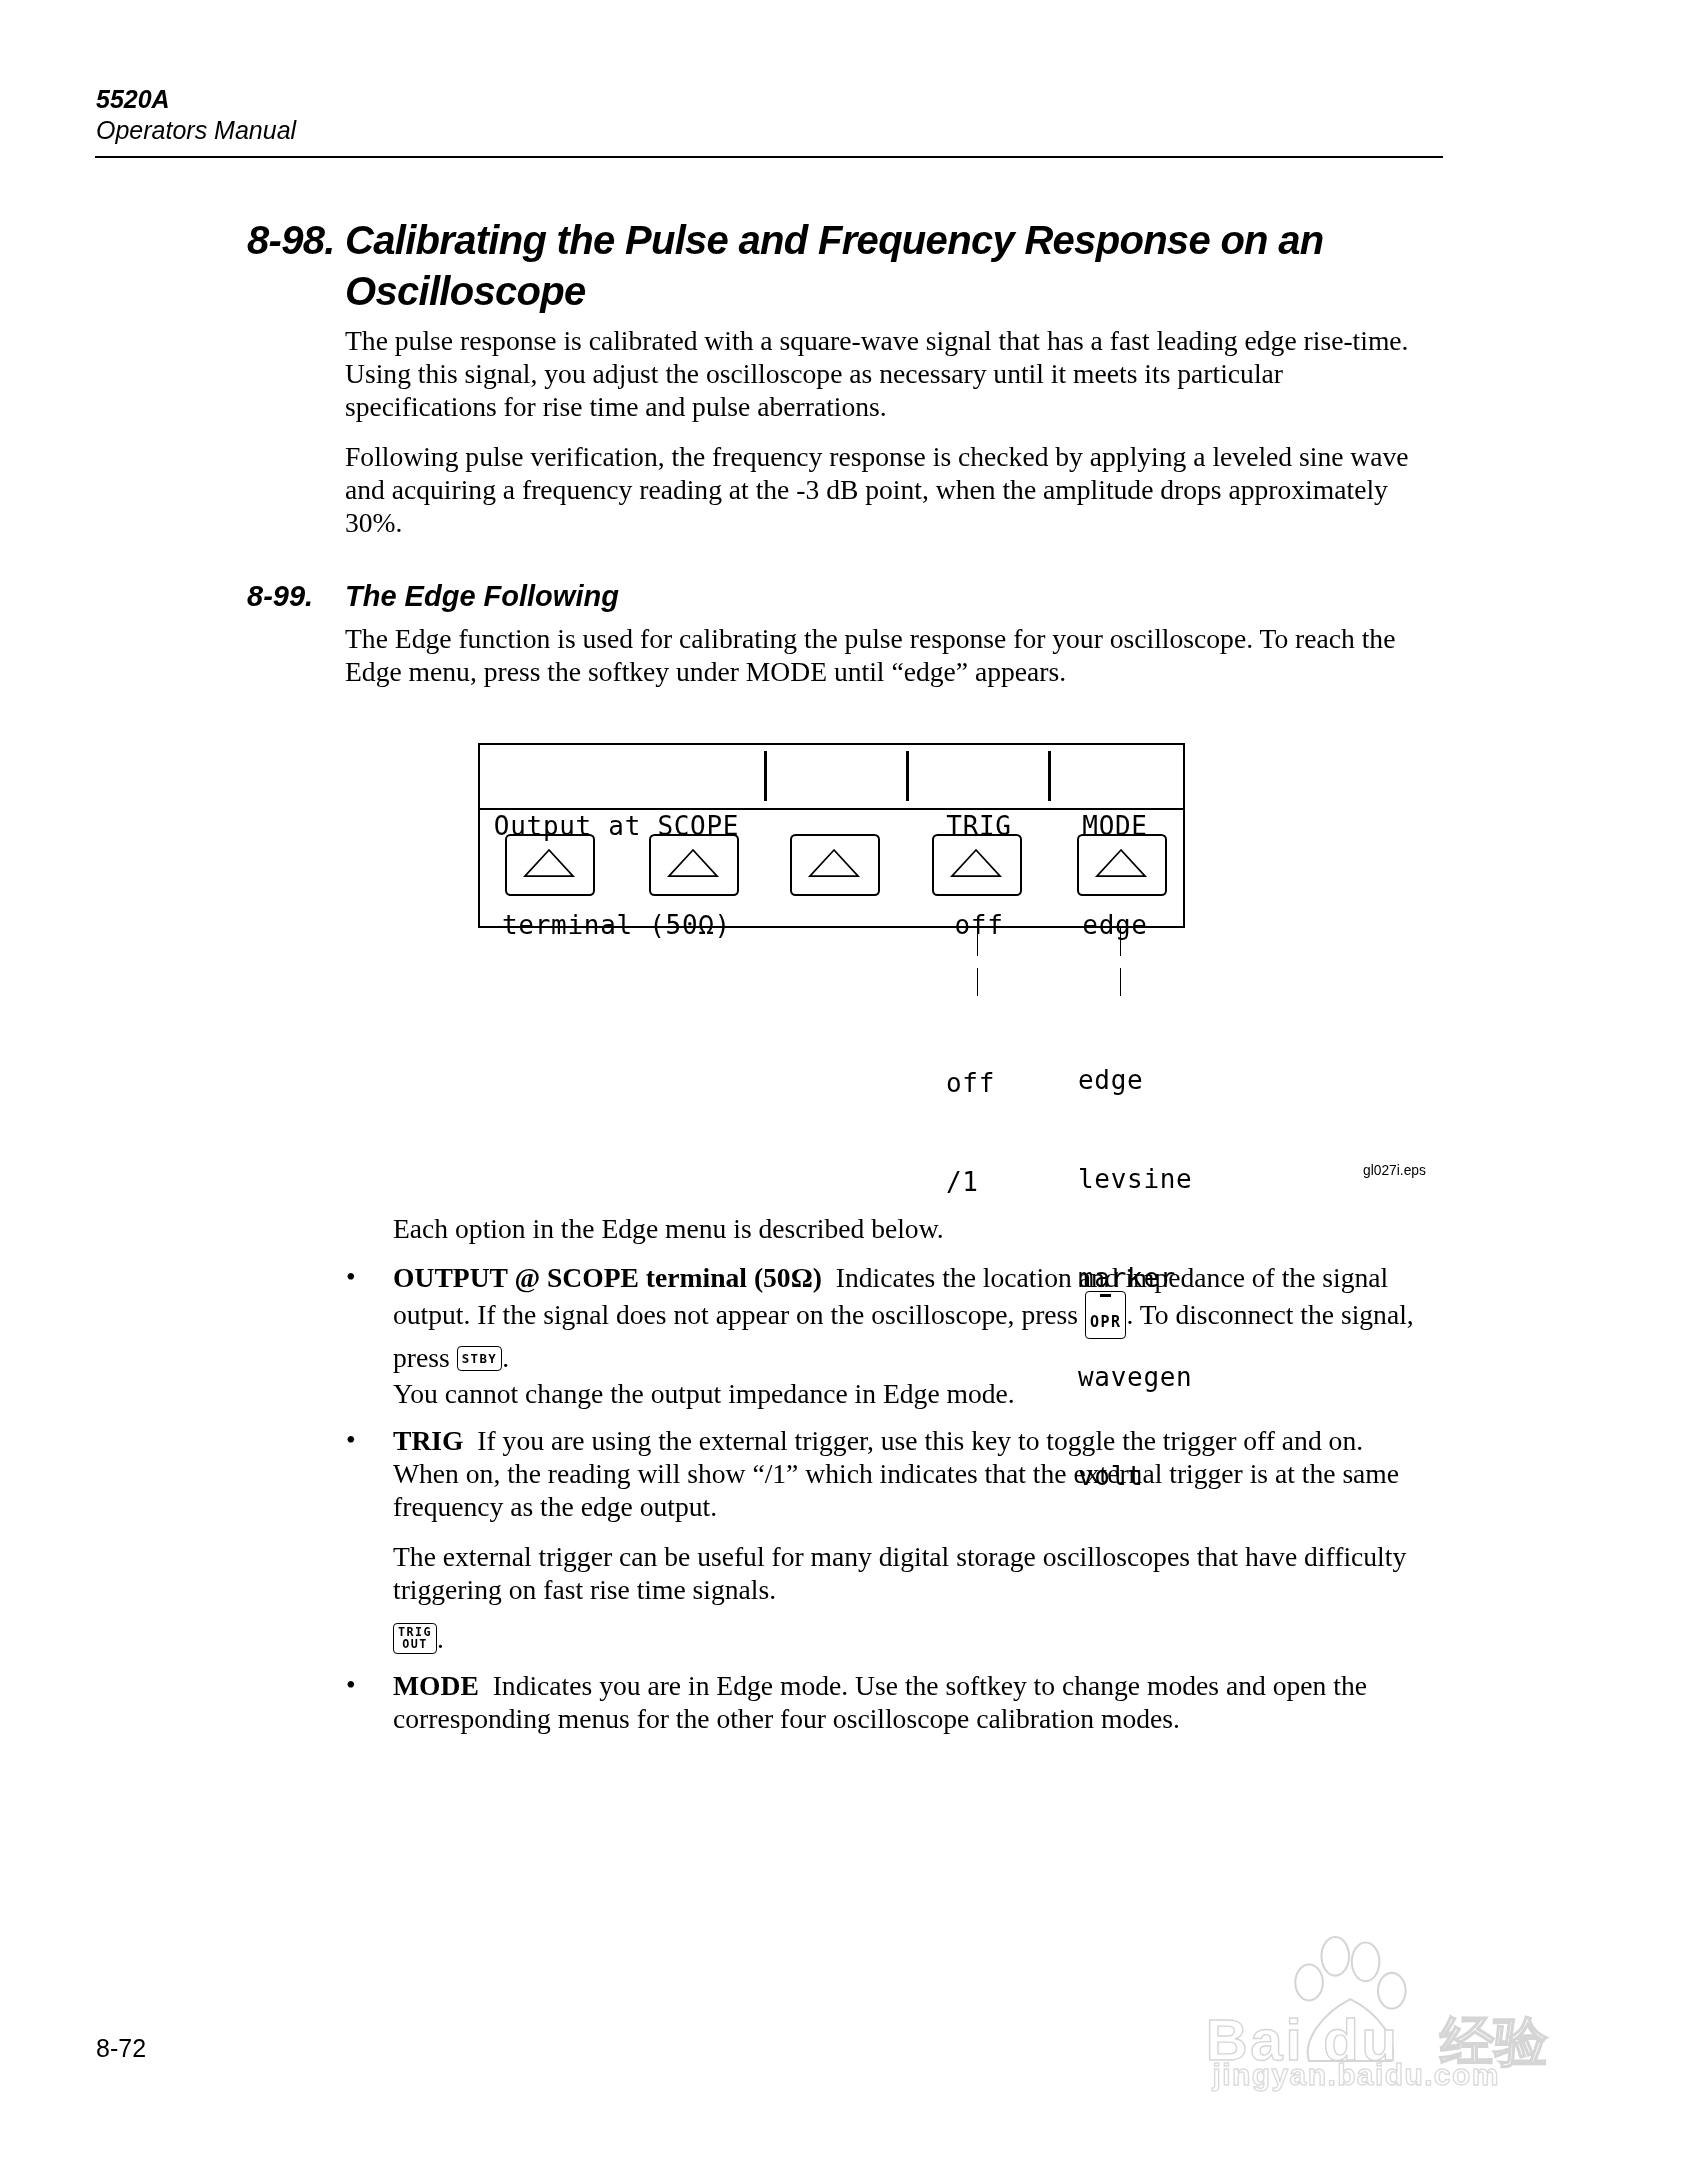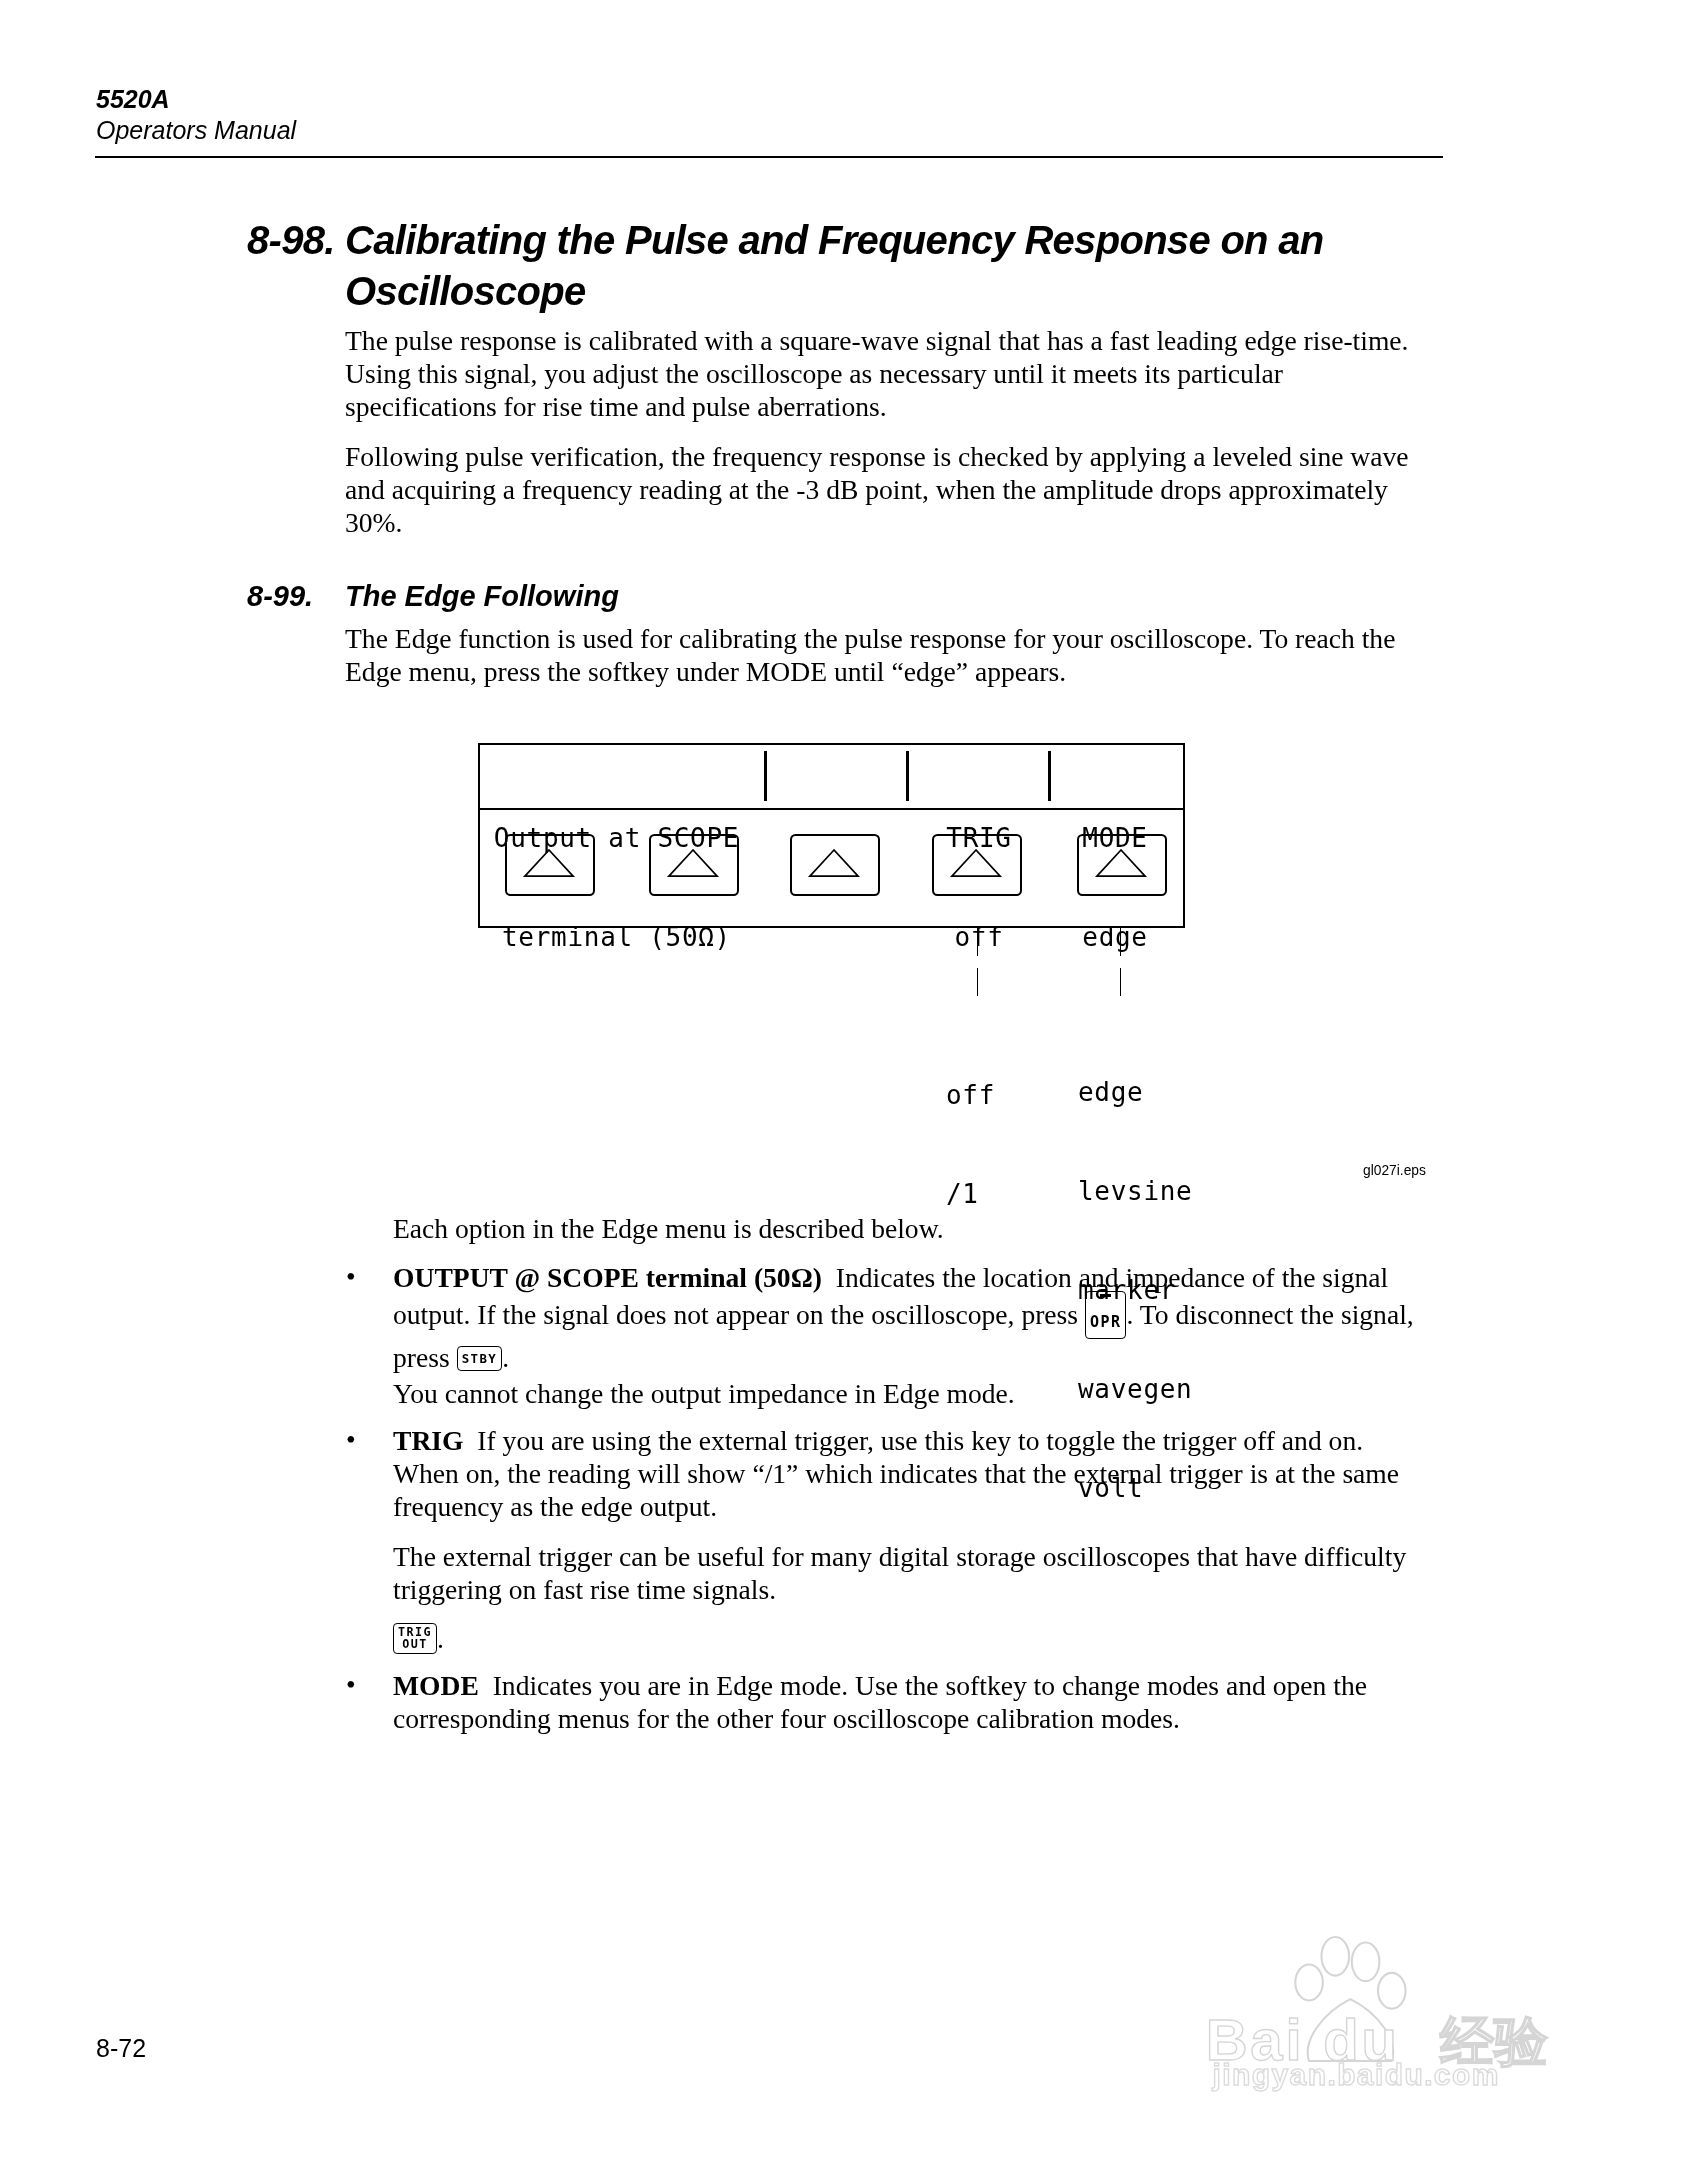--- a/index.html
+++ b/index.html
@@ -42,21 +42,21 @@
     position: relative; top: -2.8px;
   }
   .key-opr { padding-top: 22px; height: 23.4px; }
   .key-opr .bar { position:absolute; left: 50%; top: 2.1px; width: 11px; height: 2.8px; margin-left:-5.5px; background:#000; }
   .key-stby { height: 23.4px; line-height: 23.4px; font-size: 12.4px; }
   .key-trig { font-size: 11.7px; line-height: 12.4px; height: 27.6px; padding-top: 1.4px; }
 
   
   .diag-box { left: 478px; top: 743px; width: 703px; height: 181px; border: 2.1px solid #000; }
   .diag-div { left: 478px; top: 808px; width: 707px; height: 2.1px; background: #000; }
-  .lcd { font: 26px "DejaVu Sans Mono", monospace; line-height: 33px; white-space: pre; letter-spacing: 0.7px; margin-top: 12px; }
+  .lcd { font: 26px "DejaVu Sans Mono", monospace; line-height: 33px; white-space: pre; letter-spacing: 0.7px; }
   .lcd-c { text-align: center; }
   .sep { width: 2.8px; height: 50px; background: #000; top: 751px; }
   .softkey { width: 90px; height: 62px; border: 2.8px solid #000; border-radius: 5.5px; top: 834px; box-sizing: border-box; }
   .softkey svg { position: absolute; left: 0; top: 0; }
   .lead { width: 1.4px; height: 27.6px; background: #000; }
   .fig-id { left: 1363px; top: 1163px; font: 13.8px "Liberation Sans", sans-serif; }
 
   .page-num { left: 96px; top: 2034px; font: 25px "Liberation Sans", sans-serif; }
   .wm { left: 1185px; top: 1923px; width: 386px; height: 159px; opacity: 0.35; }
 </style>

